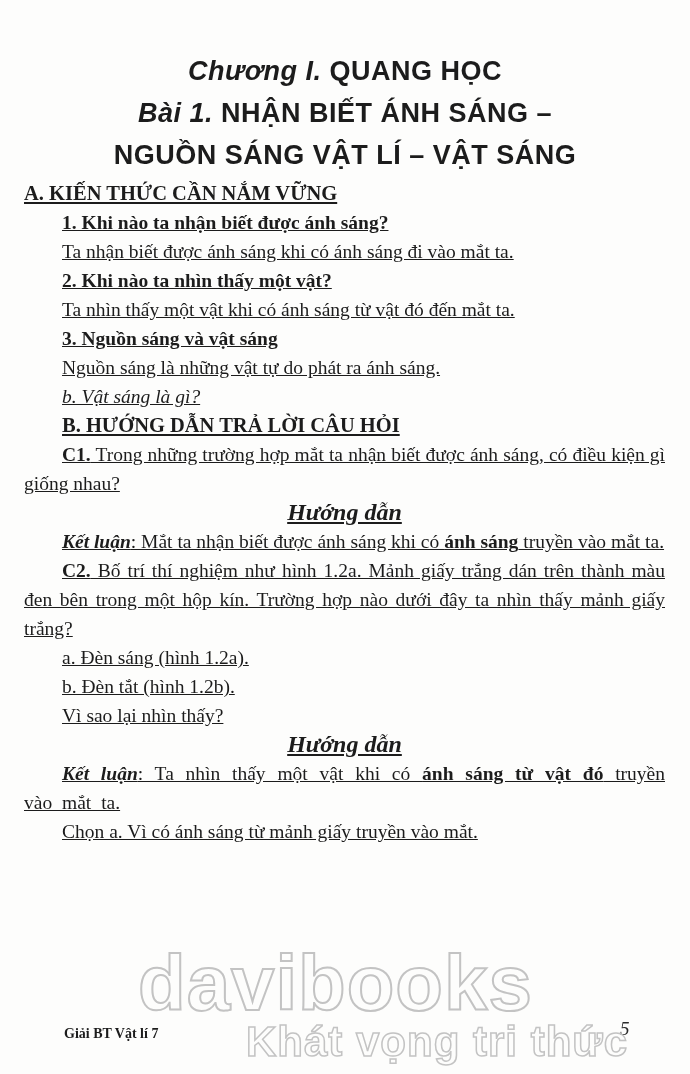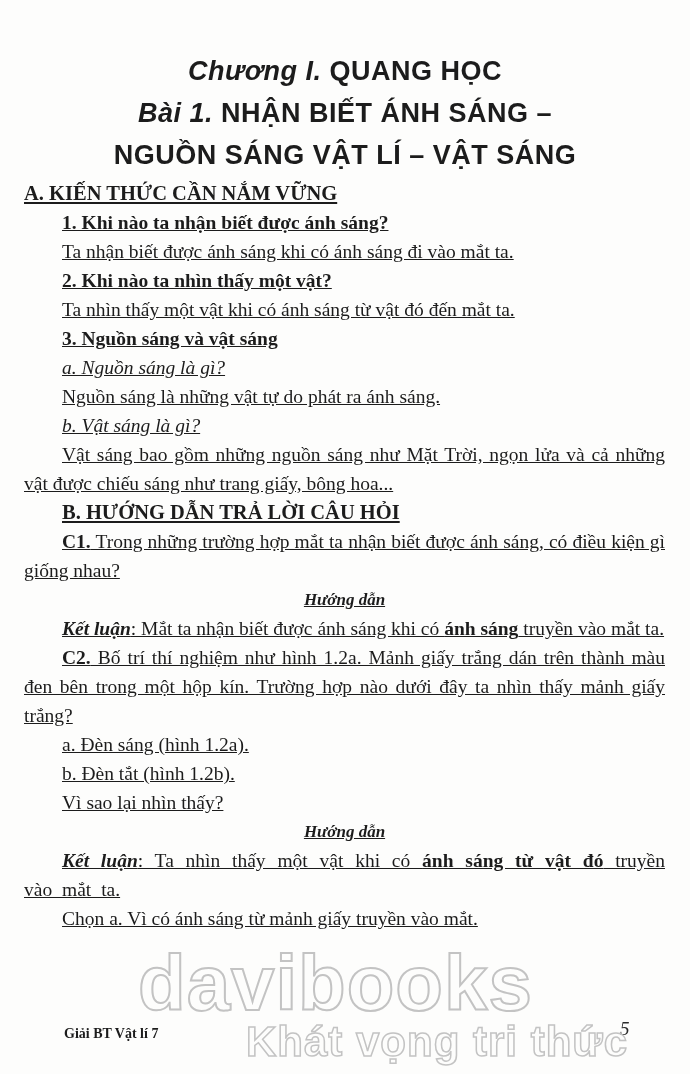--- a/index.html
+++ b/index.html
@@ -55,21 +55,21 @@
   .heading-b {
     font-size: 20.5px;
     font-weight: bold;
     line-height: 29px;
     text-indent: 38px;
   }
   .guide-heading {
     text-align: center;
     font-weight: bold;
     font-style: italic;
-    font-size: 17px;
+    font-size: 24px;
     line-height: 29px;
   }
   .kl-label {
     font-weight: bold;
     font-style: italic;
   }
   .loose { word-spacing: 5px; }
 
   
   .watermark {
@@ -134,24 +134,22 @@
 
   <div class="content">
 
     <section>
       <h3 class="heading-a">A. KIẾN THỨC CẦN NẮM VỮNG</h3>
       <p class="indent bold">1. Khi nào ta nhận biết được ánh sáng?</p>
       <p class="indent">Ta nhận biết được ánh sáng khi có ánh sáng đi vào mắt ta.</p>
       <p class="indent bold">2. Khi nào ta nhìn thấy một vật?</p>
       <p class="indent">Ta nhìn thấy một vật khi có ánh sáng từ vật đó đến mắt ta.</p>
       <p class="indent bold">3. Nguồn sáng và vật sáng</p>
-      <p class="sub-q">a. Nguồn sáng là gì?</p>
       <p class="indent">Nguồn sáng là những vật tự do phát ra ánh sáng.</p>
       <p class="sub-q">b. Vật sáng là gì?</p>
-      <p class="indent">Vật sáng bao gồm những nguồn sáng như Mặt Trời, ngọn lửa và cả những vật được chiếu sáng như trang giấy, bông hoa...</p>
     </section>
 
     <section>
       <h3 class="heading-b">B. HƯỚNG DẪN TRẢ LỜI CÂU HỎI</h3>
 
       <p class="indent"><strong>C1.</strong><span> Trong những trường hợp mắt ta nhận biết được ánh sáng, có điều kiện gì giống nhau?</span></p>
       <p class="guide-heading">Hướng dẫn</p>
       <p class="indent"><span class="kl-label">Kết luận</span><span>: Mắt ta nhận biết được ánh sáng khi có </span><strong>ánh sáng</strong><span> truyền vào mắt ta.</span></p>
 
       <p class="indent"><strong>C2.</strong><span> Bố trí thí nghiệm như hình 1.2a. Mảnh giấy trắng dán trên thành màu đen bên trong một hộp kín. Trường hợp nào dưới đây ta nhìn thấy mảnh giấy trắng?</span></p>

